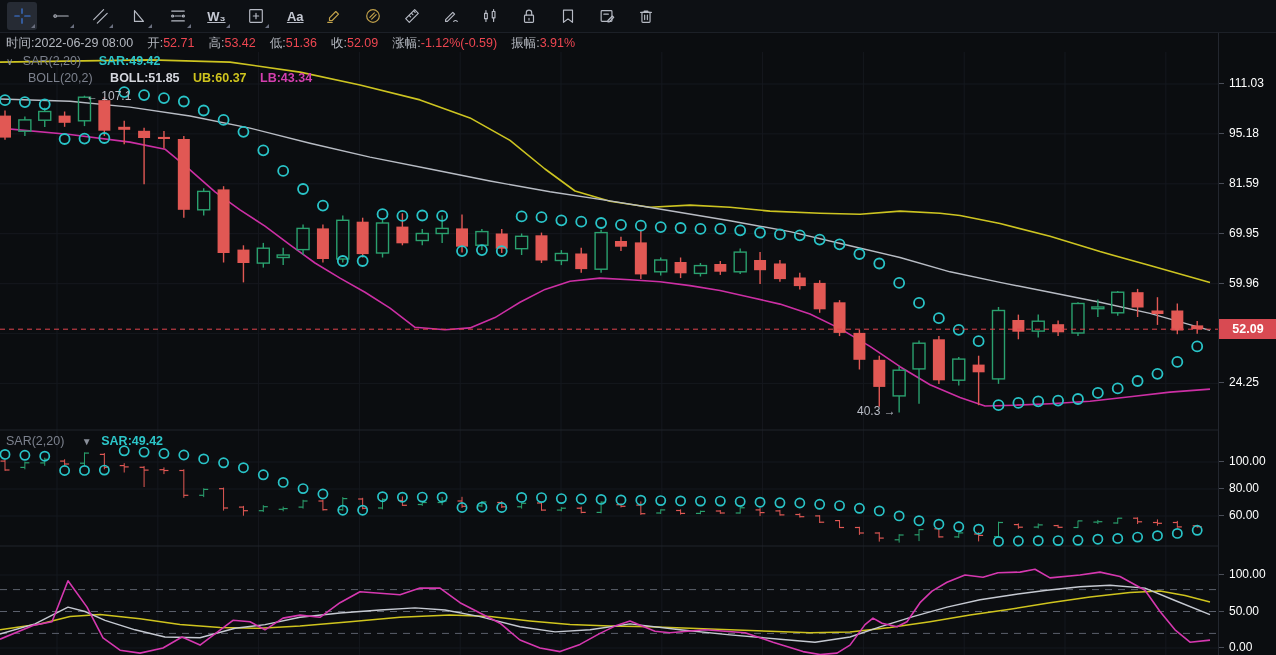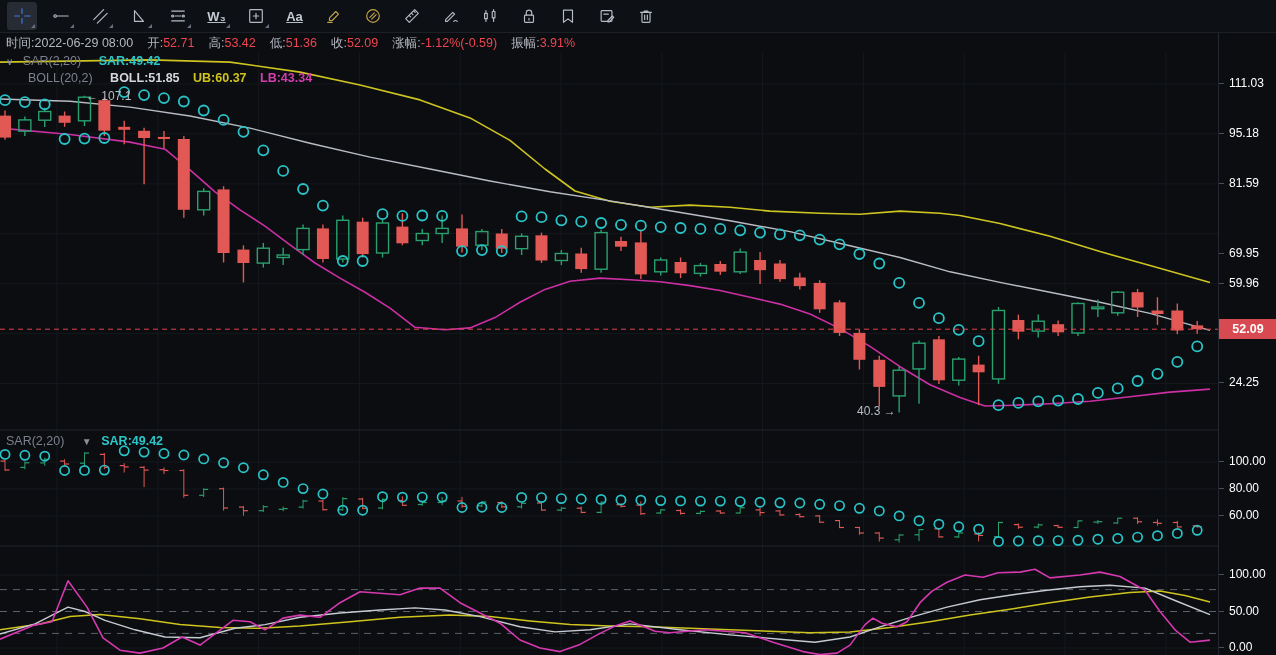--- a/index.html
+++ b/index.html
@@ -2,21 +2,21 @@
 <html><head>
 <meta charset="utf-8">
 <style>
   html,body{margin:0;padding:0;background:#0b0d10;width:1276px;height:655px;overflow:hidden;
     font-family:"Liberation Sans","DejaVu Sans",sans-serif;}
   #app{position:relative;width:1276px;height:655px;background:#0b0d10;}
   
   #toolbar{position:absolute;left:0;top:0;width:1276px;height:32px;background:#0d1014;
     border-bottom:1px solid #1c2027;display:flex;align-items:center;padding-left:2px;z-index:30;}
   .tool{position:relative;width:30px;height:28px;margin:0 4.5px;background:transparent;border:none;
-    display:flex;align-items:center;justify-content:center;color:#b6bac4;cursor:pointer;border-radius:3px;text-decoration:underline;}
+    display:flex;align-items:center;justify-content:flex-end;color:#b6bac4;cursor:pointer;border-radius:3px;text-decoration:underline;}
   .tool svg{stroke:#b6bac4;fill:none;stroke-width:1.3;stroke-linecap:round;stroke-linejoin:round;}
   .tool.sel{background:#262b34;}
   .tool.sel svg{stroke:#3f7fe8;}
   .tool.gold svg{stroke:#c2a24b;}
   .tool .dd{position:absolute;right:2px;bottom:2px;width:0;height:0;
     border-left:4px solid transparent;border-bottom:4px solid #6b7080;}
   .tool .txt{font-size:13px;color:#c5c9d3;font-weight:bold;letter-spacing:0;}
   
   #infobar{position:absolute;left:6px;top:34px;height:18px;display:flex;align-items:center;
     font-size:12.5px;z-index:25;white-space:nowrap;}
@@ -670,21 +670,21 @@
     <span class="name">SAR(2,20)</span>
     <span class="chev">▼</span>
     <span class="v-cyan">SAR:49.42</span>
   </div>
 
   <div id="axis">
     <div id="price-badge" style="top: 287.245px;">52.09</div>
   <div class="axlabel" style="top: 44px;">111.03</div>
       <div class="axlabel" style="top: 93.9127px;">95.18</div>
       <div class="axlabel" style="top: 143.836px;">81.59</div>
-      <div class="axlabel" style="top: 193.715px; margin-top: 20px;">69.95</div>
+      <div class="axlabel" style="top: 193.715px;">69.95</div>
       <div class="axlabel" style="top: 243.651px;">59.96</div>
       <div class="axlabel" style="top: 343.424px;">24.25</div>
       <div class="axlabel" style="top: 422px;">100.00</div>
       <div class="axlabel" style="top: 449px;">80.00</div>
       <div class="axlabel" style="top: 476px;">60.00</div>
       <div class="axlabel" style="top: 535px;">100.00</div>
       <div class="axlabel" style="top: 571.5px;">50.00</div>
       <div class="axlabel" style="top: 608px;">0.00</div>
     </div>
 

